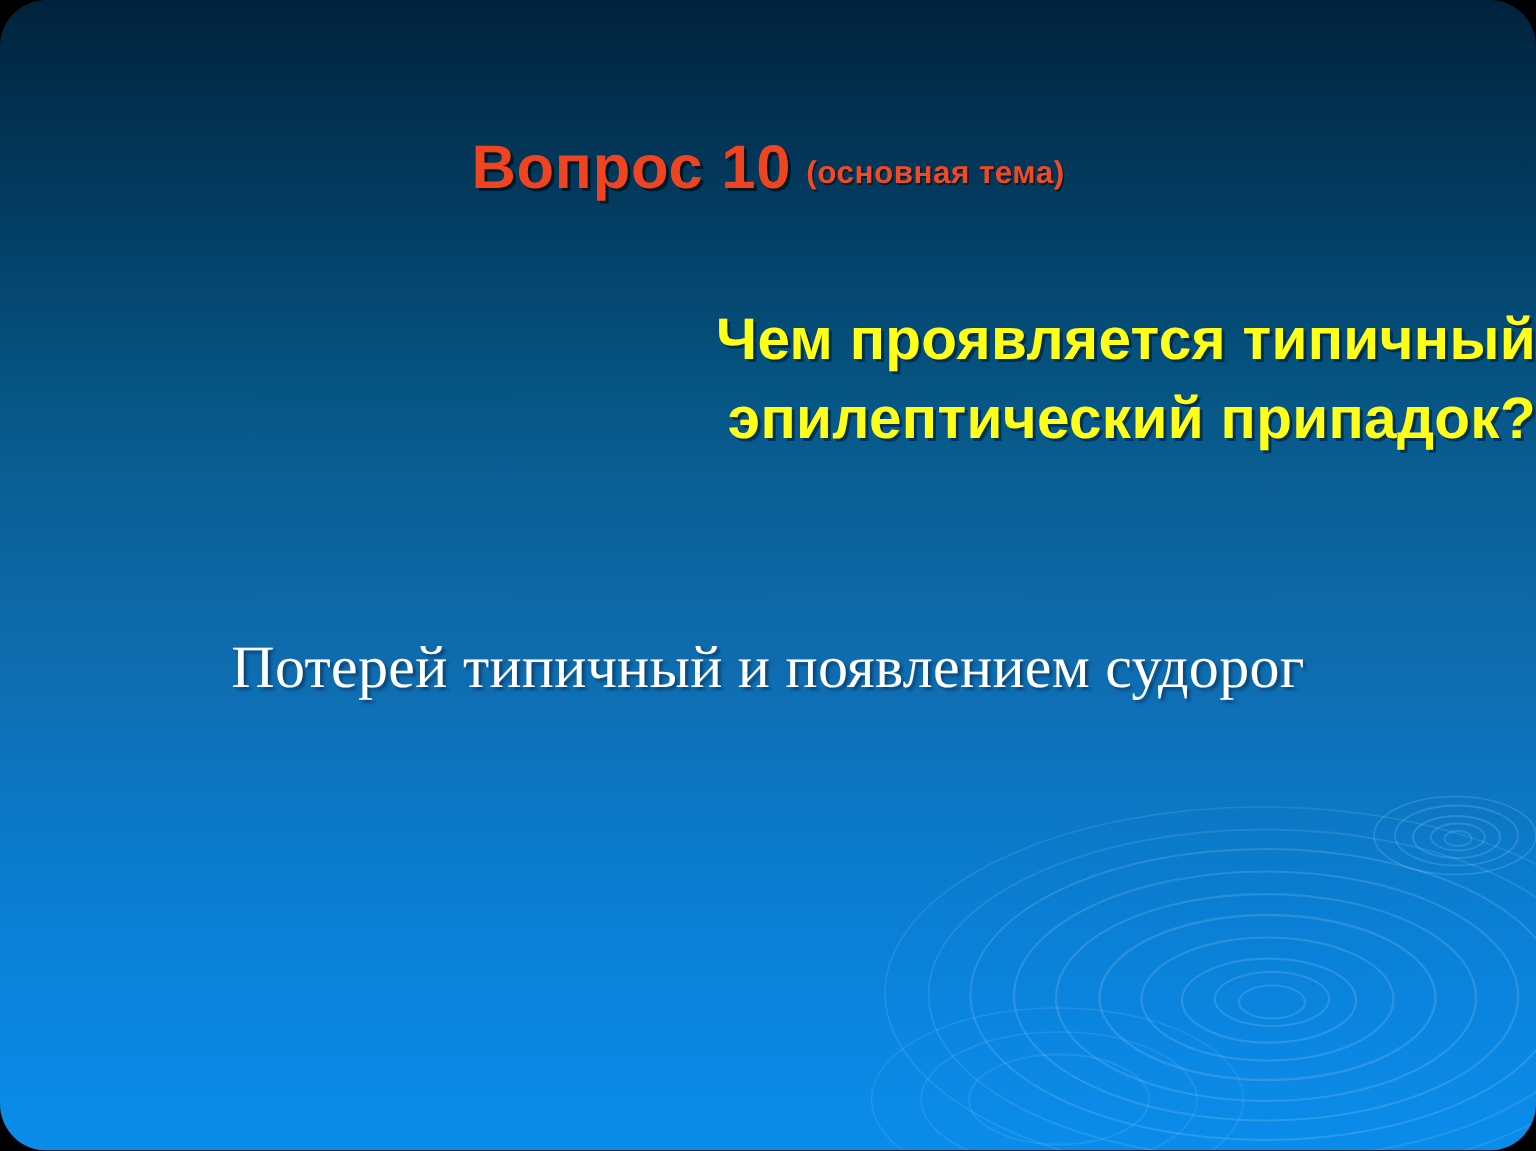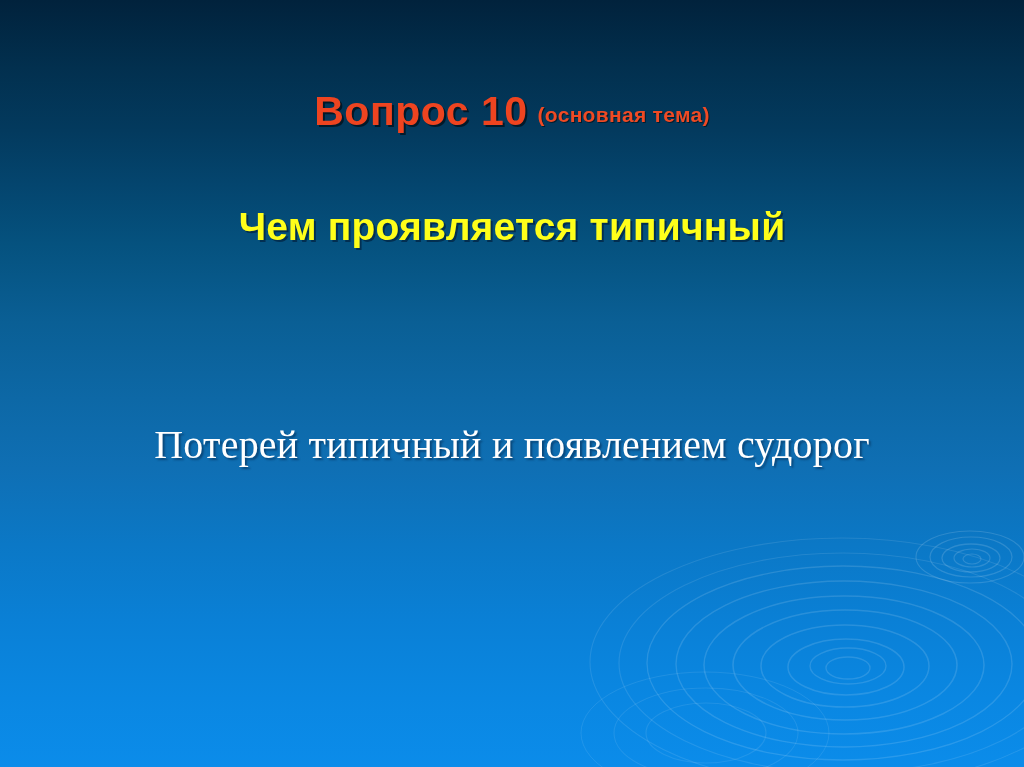--- a/index.html
+++ b/index.html
@@ -24,20 +24,21 @@
       #04456e 24%,
       #05527f 32%,
       #0a5f95 42%,
       #0d68a6 52%,
       #0f6fb4 61%,
       #0b78c6 71%,
       #0a80d6 81%,
       #0a87e2 91%,
       #0b8cea 100%
     );
+    border-radius: 31px;
   }
 
   
   .ripples {
     position: absolute;
     inset: 0;
     pointer-events: none;
   }
   .ripples svg {
     display: block;
@@ -83,21 +84,21 @@
     top: 200px;
     text-align: center;
     font-family: "Liberation Sans", sans-serif;
     font-weight: bold;
     font-size: 39px;
     line-height: 53px;
     color: #ffff1a;
     letter-spacing: 0.2px;
     text-shadow: 2px 2px 0 rgba(0,20,45,0.55);
   }
-  .question .q-line { display: block; }
+  .question .q-line { display: block; text-align: right; }
 
   .answer {
     position: absolute;
     left: 0;
     right: 0;
     top: 421px;
     text-align: center;
     font-family: "Liberation Serif", serif;
     font-weight: normal;
     font-size: 40px;
@@ -145,17 +146,18 @@
       </g>
     </svg>
   </div>
 
   <div class="title-row">
     <span class="title-main">Вопрос 10</span><span class="title-sub">(основная тема)</span>
   </div>
 
   <div class="question">
     <span class="q-line">Чем проявляется типичный</span>
+    <span class="q-line">эпилептический припадок?</span>
   </div>
 
   <div class="answer">Потерей типичный и появлением судорог</div>
 
 </div>
 
 </body></html>

